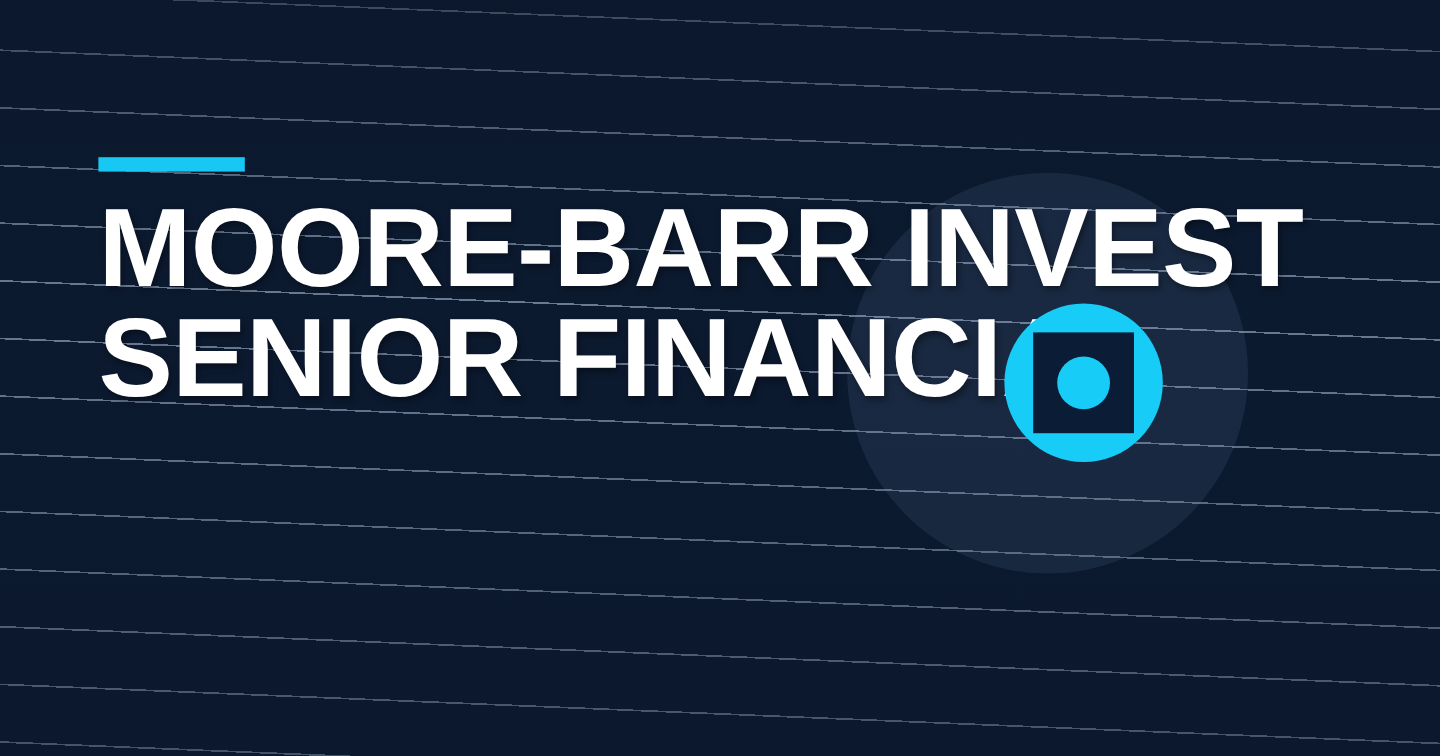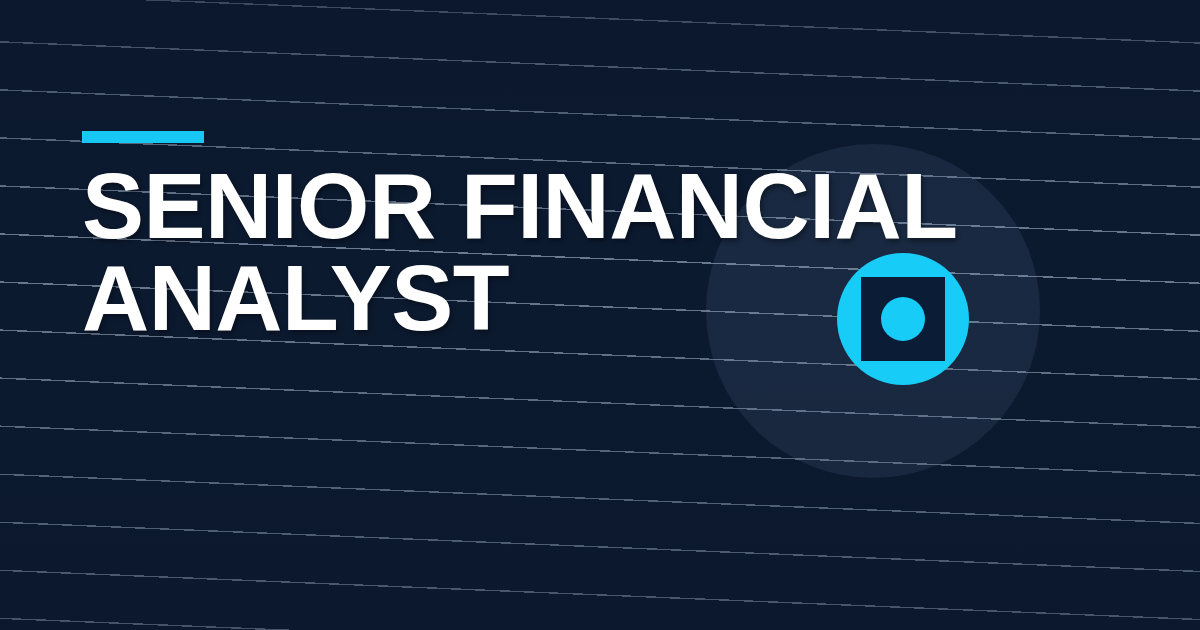--- a/index.html
+++ b/index.html
@@ -142,22 +142,22 @@
   <div class="bg-lines"></div>
   <div class="bg-tint"></div>
 
   <div class="ghost-circle"></div>
 
   <div class="content">
 
     <div class="accent-bar"></div>
 
     <h1 class="headline">
+      <span class="ln">MOORE-BARR INVEST</span>
       <span class="ln">SENIOR FINANCIAL</span>
-      <span class="ln">ANALYST</span>
     </h1>
 
   </div>
 
   <div class="logo-mark">
     <div class="logo-circle"></div>
     <div class="logo-square"></div>
     <div class="logo-dot"></div>
   </div>
 

